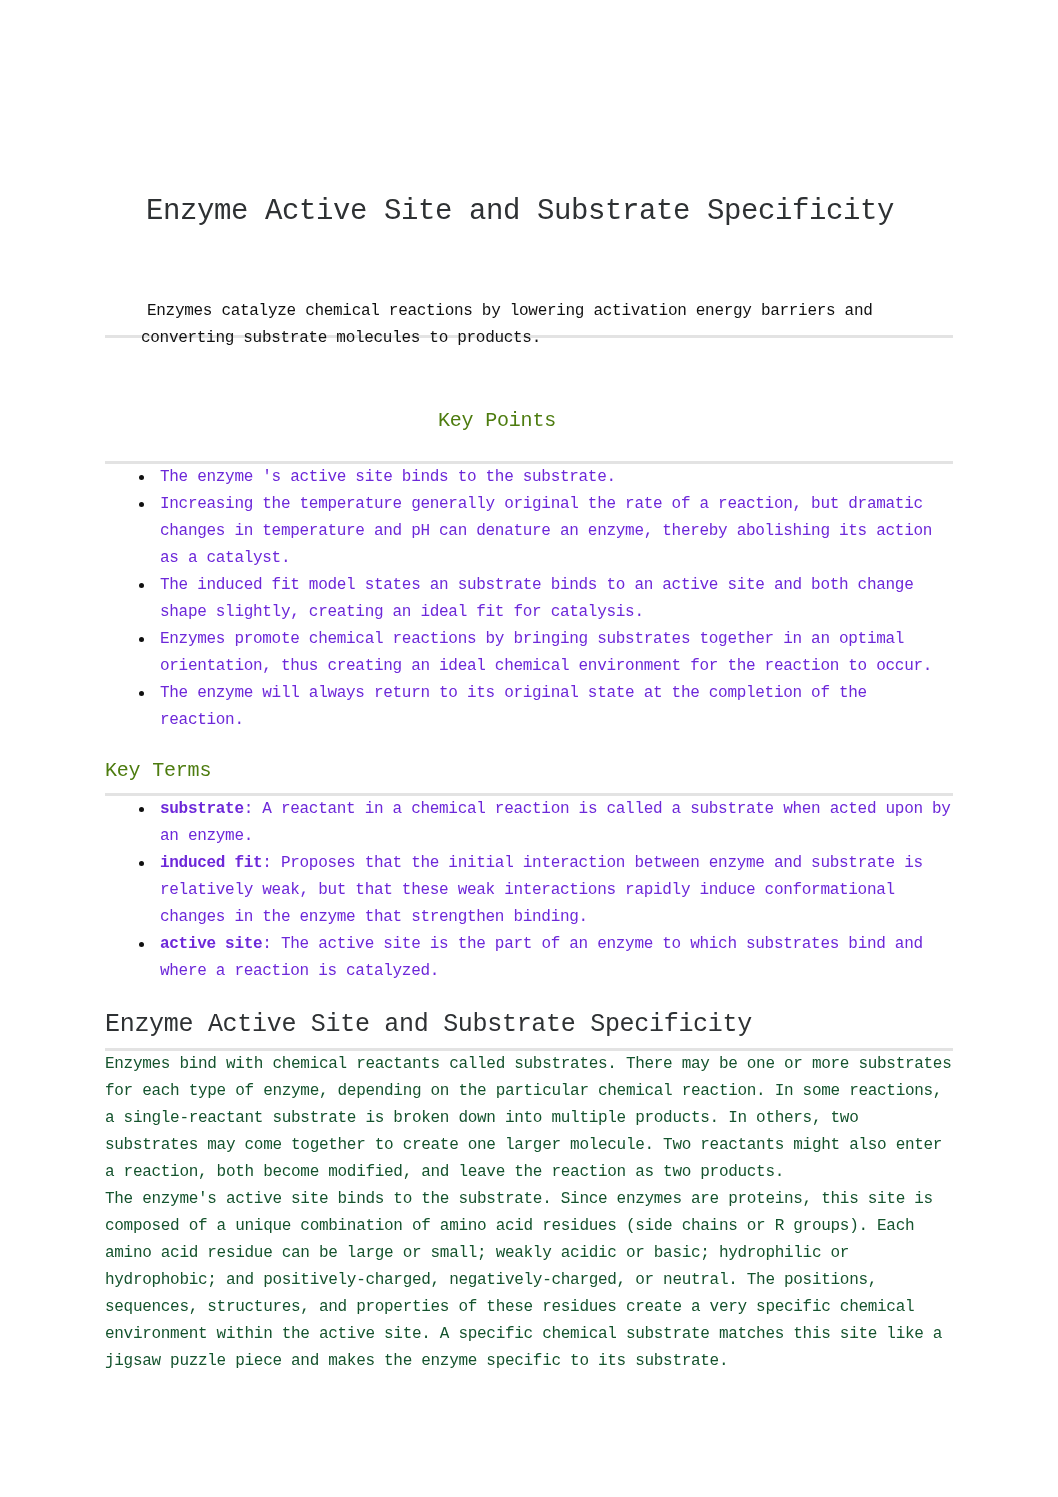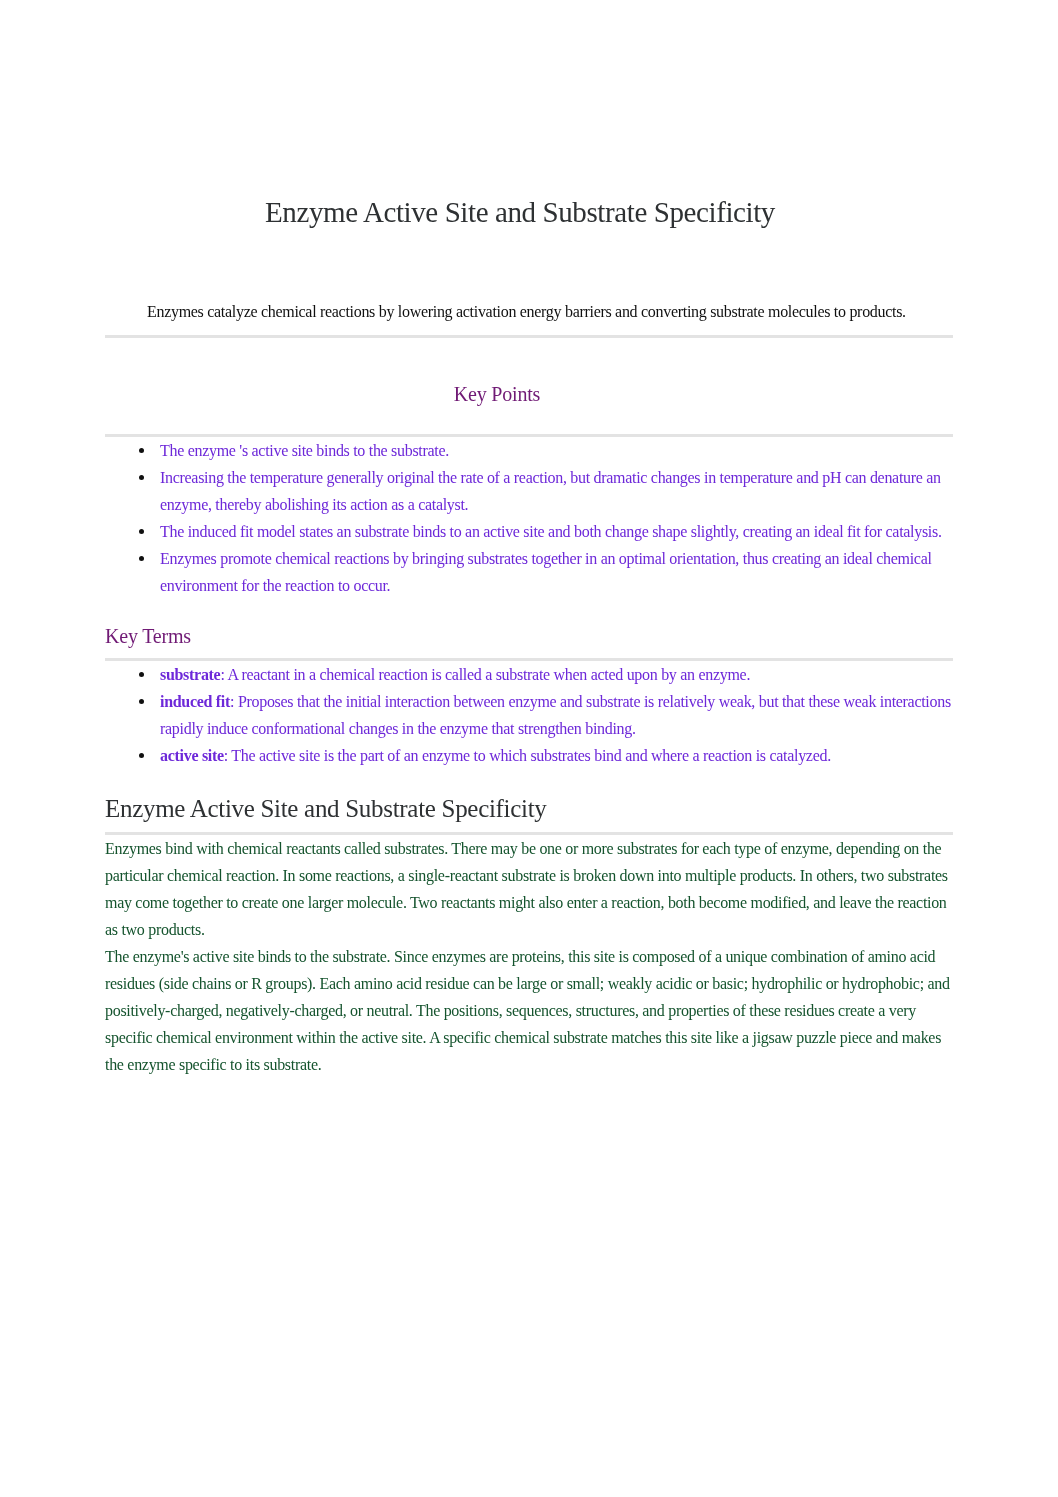--- a/index.html
+++ b/index.html
@@ -6,21 +6,21 @@
     margin: 0;
     padding: 0;
     background: #ffffff;
   }
   .page {
     position: relative;
     width: 1058px;
     height: 1497px;
     background: #ffffff;
     overflow: hidden;
-    font-family: Liberation Serif, serif;
+    font-family: Liberation Mono, monospace;
     color: #101010;
   }
   .content {
     margin-left: 105px;
     width: 848px;
   }
   .doc-title {
     margin: 0 18px 0 0;
     padding-top: 193px;
     font-size: 29px;
@@ -53,21 +53,21 @@
     line-height: 27px;
     letter-spacing: -0.3px;
     color: #101010;
   }
   .subheading {
     margin: 0;
     font-size: 20px;
     line-height: 26px;
     font-weight: normal;
     letter-spacing: -0.2px;
-    color: #701a75;
+    color: #4d7c0f;
   }
   .key-points-heading {
     margin-top: 56px;
     margin-right: 64px;
     text-align: center;
   }
   .key-terms-heading {
     margin-top: 24px;
     text-align: left;
   }
@@ -141,20 +141,21 @@
 
     <h2 class="subheading key-points-heading">Key Points</h2>
 
     <hr class="rule rule-under-keypoints">
 
     <ul class="doc-list key-points-list">
       <li>The enzyme 's active site binds to the substrate.</li>
       <li>Increasing the temperature generally original the rate of a reaction, but dramatic changes in temperature and pH can denature an enzyme, thereby abolishing its action as a catalyst.</li>
       <li>The induced fit model states an substrate binds to an active site and both change shape slightly, creating an ideal fit for catalysis.</li>
       <li>Enzymes promote chemical reactions by bringing substrates together in an optimal orientation, thus creating an ideal chemical environment for the reaction to occur.</li>
+      <li>The enzyme will always return to its original state at the completion of the reaction.</li>
     </ul>
 
     <h2 class="subheading key-terms-heading">Key Terms</h2>
 
     <hr class="rule rule-under-keyterms">
 
     <ul class="doc-list key-terms-list">
       <li><span class="term">substrate</span><span>: A reactant in a chemical reaction is called a substrate when acted upon by an enzyme.</span></li>
       <li><span class="term">induced fit</span><span>: Proposes that the initial interaction between enzyme and substrate is relatively weak, but that these weak interactions rapidly induce conformational changes in the enzyme that strengthen binding.</span></li>
       <li><span class="term">active site</span><span>: The active site is the part of an enzyme to which substrates bind and where a reaction is catalyzed.</span></li>

